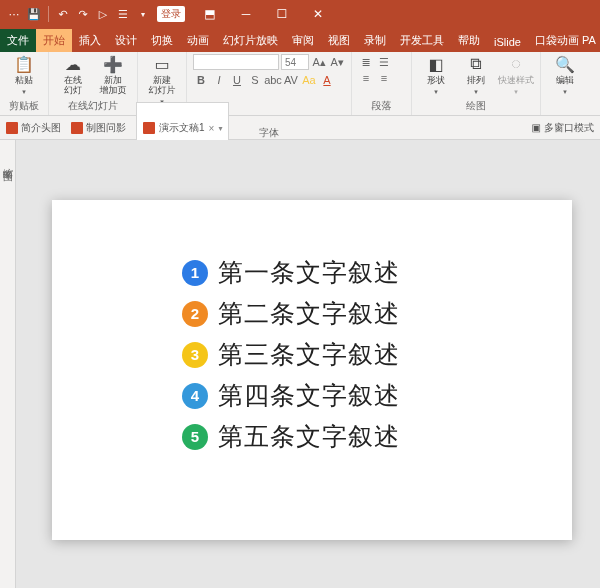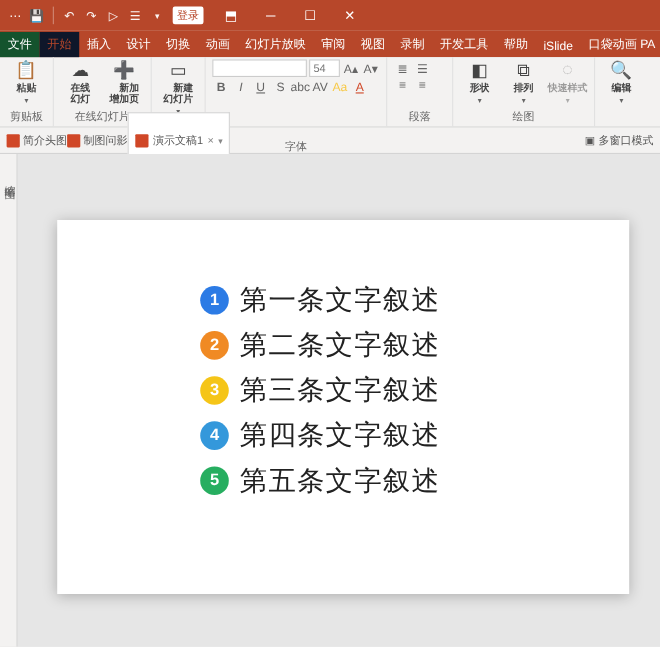--- a/index.html
+++ b/index.html
@@ -11,38 +11,38 @@
 .titlebar .qat .qicon { width:16px; height:16px; display:flex; align-items:center; justify-content:center; font-size:11px; opacity:.95; cursor:pointer; }
 .titlebar .qat .sep { width:1px; height:16px; background:rgba(255,255,255,.35); margin:0 2px; }
 .titlebar .title { flex:1; text-align:center; font-size:11px; opacity:.95; }
 .titlebar .right { display:flex; align-items:center; gap:2px; padding-right:2px; }
 .titlebar .right .login { background:#fff; color:#b7472a; font-size:10px; padding:1px 4px; border-radius:2px; margin-right:6px; }
 .titlebar .right .wbtn { width:34px; height:28px; display:flex; align-items:center; justify-content:center; font-size:12px; cursor:pointer; }
 
 
 .ribbon-tabs { height:24px; background:#b7472a; display:flex; align-items:flex-end; color:#fff; font-size:11px; }
 .ribbon-tabs .tab { padding:4px 7px 4px; cursor:pointer; white-space:nowrap; }
-.ribbon-tabs .tab.active { background:#0f172a; color:#b7472a; }
+.ribbon-tabs .tab.active { background:#fdba74; color:#b7472a; }
 .ribbon-tabs .tab.file { background:#14532d; }
 
 
 .ribbon { height:64px; background:#f3f2f1; border-bottom:1px solid #d4d4d4; display:flex; }
 .group { border-right:1px solid #e1e1e1; padding:2px 6px 0; display:flex; flex-direction:column; justify-content:space-between; }
 .group .ctl-row { display:flex; align-items:center; gap:4px; }
 .group .glabel { text-align:center; font-size:10px; color:#666; padding-bottom:2px; }
 .bigbtn { display:flex; flex-direction:column; align-items:center; justify-content:center; width:36px; cursor:pointer; gap:2px; }
 .bigbtn .bicon { width:20px; height:20px; display:flex; align-items:center; justify-content:center; font-size:16px; }
-.bigbtn .blabel { font-size:9px; color:#444; text-align:right; line-height:1.1;font-weight:bold; }
+.bigbtn .blabel { font-size:9px; color:#444; text-align:center; line-height:1.1; }
 .bigbtn .arrow { font-size:7px; color:#666; }
 .smallctrl { font-size:10px; color:#777; border:1px solid #ccc; background:#fff; padding:1px 3px; height:16px; display:flex; align-items:center; }
 .iconbtn { width:16px; height:16px; display:flex; align-items:center; justify-content:center; color:#666; font-size:11px; cursor:pointer; }
 .font-group .row { display:flex; align-items:center; gap:2px; margin-bottom:2px; }
 
 
-.subbar { height:24px; background:#f3f2f1; border-bottom:1px solid #d4d4d4; display:flex; align-items:center; padding:0 6px; font-size:10px; color:#555; }
+.subbar { height:24px; background:#f3f2f1; border-bottom:1px solid #d4d4d4; display:flex; align-items:center; padding:0 6px; gap:10px; font-size:10px; color:#555; }
 .subbar .item { display:flex; align-items:center; gap:3px; cursor:pointer; }
 .subbar .pp-icon { width:12px; height:12px; background:#d04727; border-radius:1px; display:inline-block; }
 .doctab { display:flex; align-items:center; gap:4px; padding:18px 6px; background:#fff; border:1px solid #d4d4d4; border-bottom:none; }
 .doctab .x { color:#888; cursor:pointer; }
 .subbar .spacer { flex:1; }
 
 
 .workspace { position:relative; height:calc(588px - 28px - 24px - 64px - 24px); background:#e6e6e6; display:flex; }
 .sidepanel { width:16px; background:#f3f2f1; border-right:1px solid #d4d4d4; display:flex; align-items:flex-start; justify-content:center; padding-top:20px; }
 .sidepanel .vtext { writing-mode:vertical-rl; font-size:10px; color:#666; letter-spacing:2px; }

